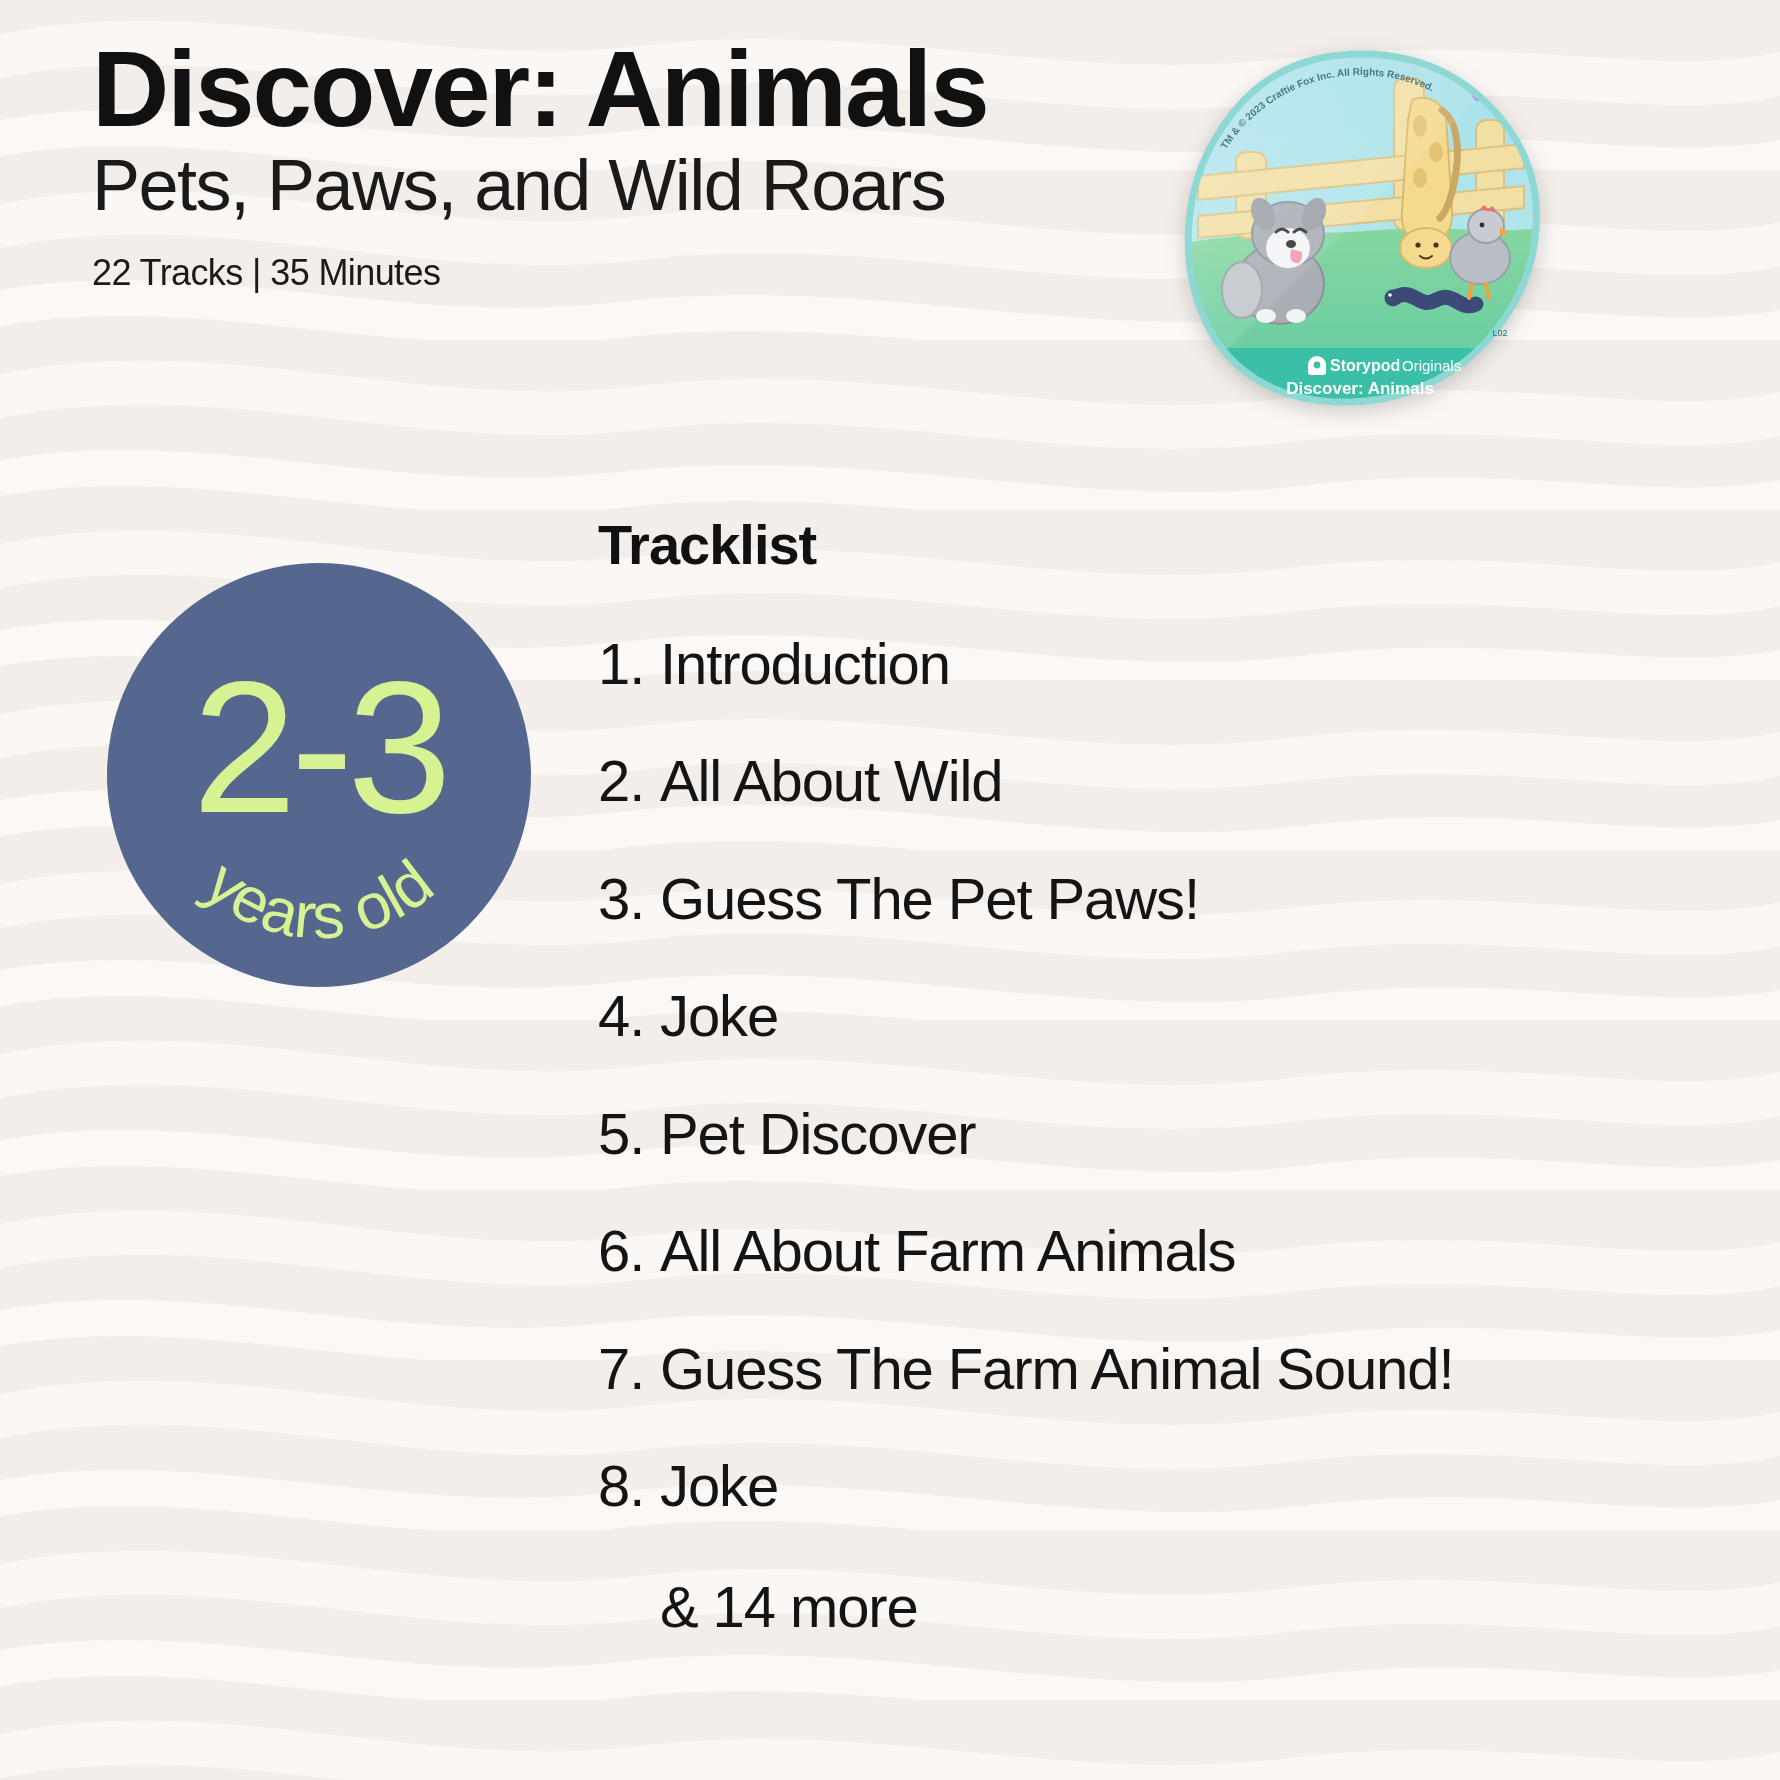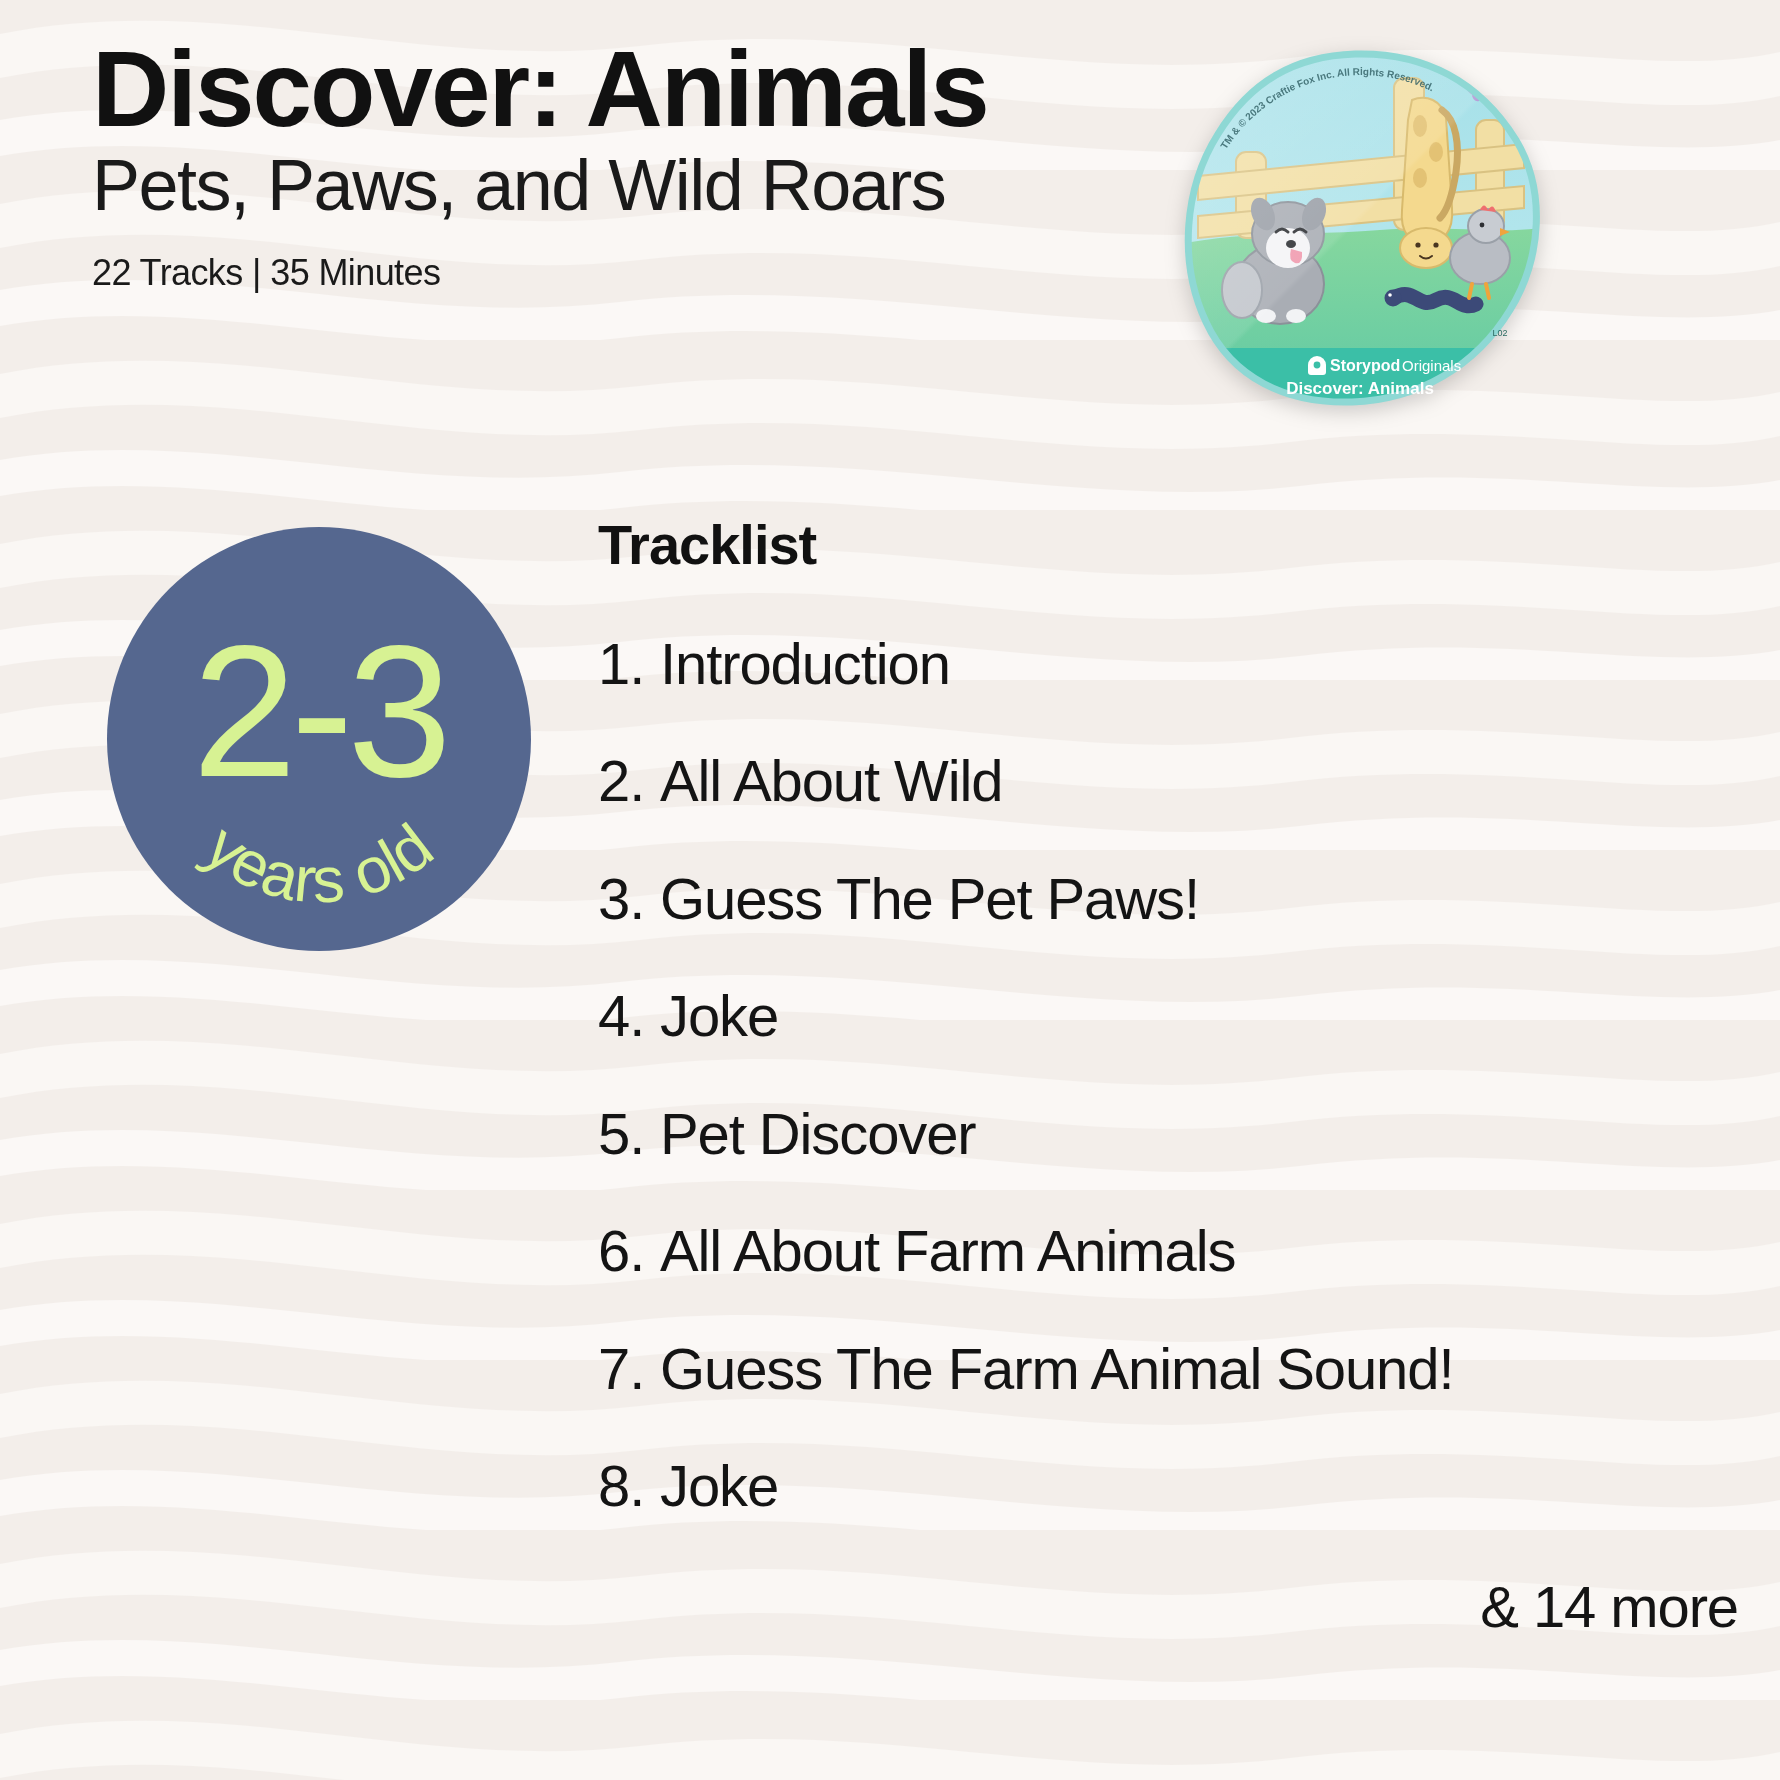--- a/index.html
+++ b/index.html
@@ -33,39 +33,39 @@
 
   
   #card-wrap{
     position:absolute;left:1180px;top:48px;width:360px;height:360px;z-index:4;
   }
   #card-svg{display:block;width:360px;height:360px;
     filter:drop-shadow(0 6px 10px rgba(0,0,0,0.18));}
 
   
   #badge{
-    position:absolute;left:104px;top:524px;width:430px;height:430px;z-index:3;
+    position:absolute;left:104px;top:560px;width:430px;height:430px;z-index:3;
   }
   #badge-svg{display:block;width:430px;height:430px;}
 
   
   #tracklist{position:absolute;left:598px;top:512px;width:1140px;z-index:3;}
   #tracklist-title{
     font-size:56px;font-weight:700;color:#111;letter-spacing:-1px;margin:0 0 56px 0;
   }
   ol#tracks{list-style:none;margin:0;padding:0;}
   ol#tracks li{
     display:flex;align-items:baseline;
     font-size:58px;line-height:1.06;color:#141414;letter-spacing:-1.1px;
     margin-bottom:56px;white-space:nowrap;
   }
   ol#tracks li .num{min-width:62px;display:inline-block;}
   ol#tracks li .lbl{}
   #more{
-    font-size:58px;color:#141414;letter-spacing:-1.1px;margin:4px 0 0 62px;text-align:right;
+    font-size:58px;color:#141414;letter-spacing:-1.1px;margin:4px 0 0 62px;
   }
 </style>
 </head>
 <body>
 
 <div id="page">
 
   <svg id="waves" viewBox="0 0 1780 1780" preserveAspectRatio="none" aria-hidden="true">
     <defs>
       <pattern id="wavepat" width="1780" height="170" patternUnits="userSpaceOnUse">

